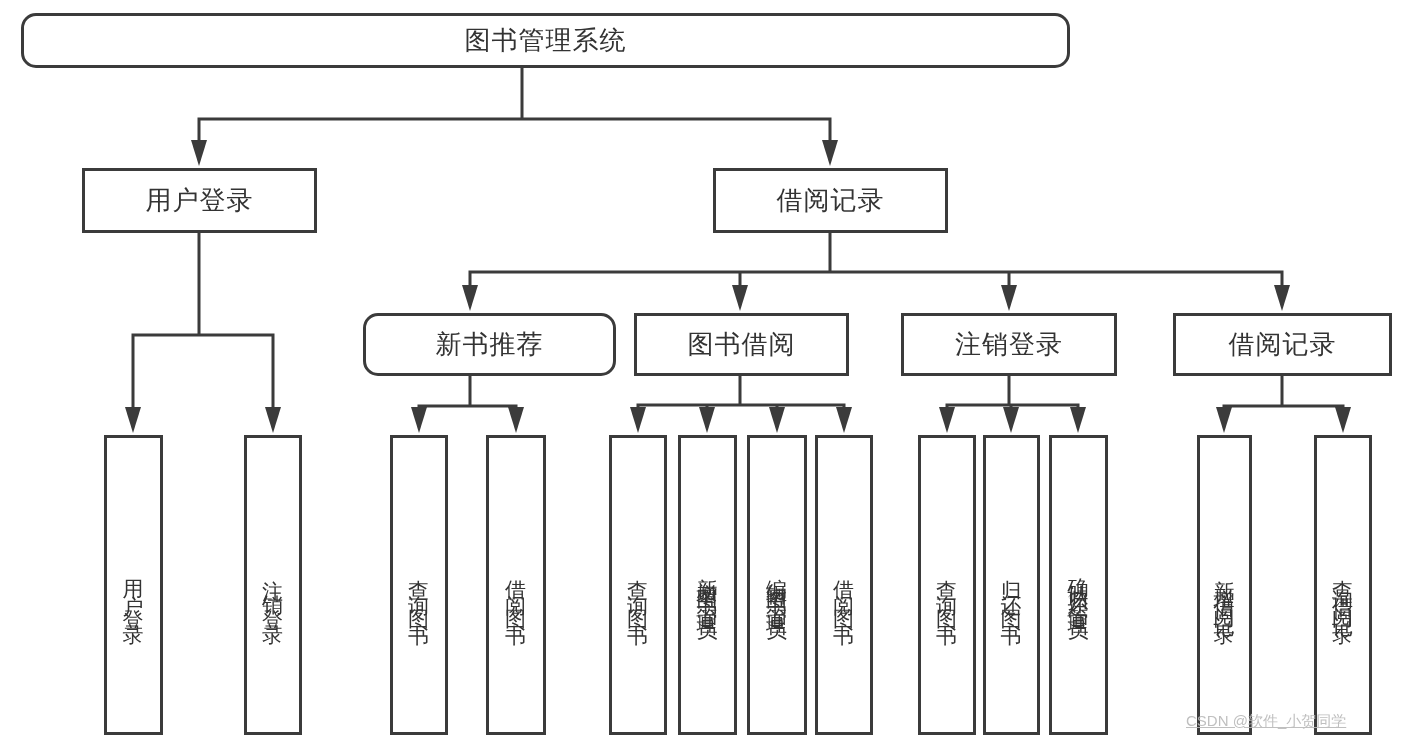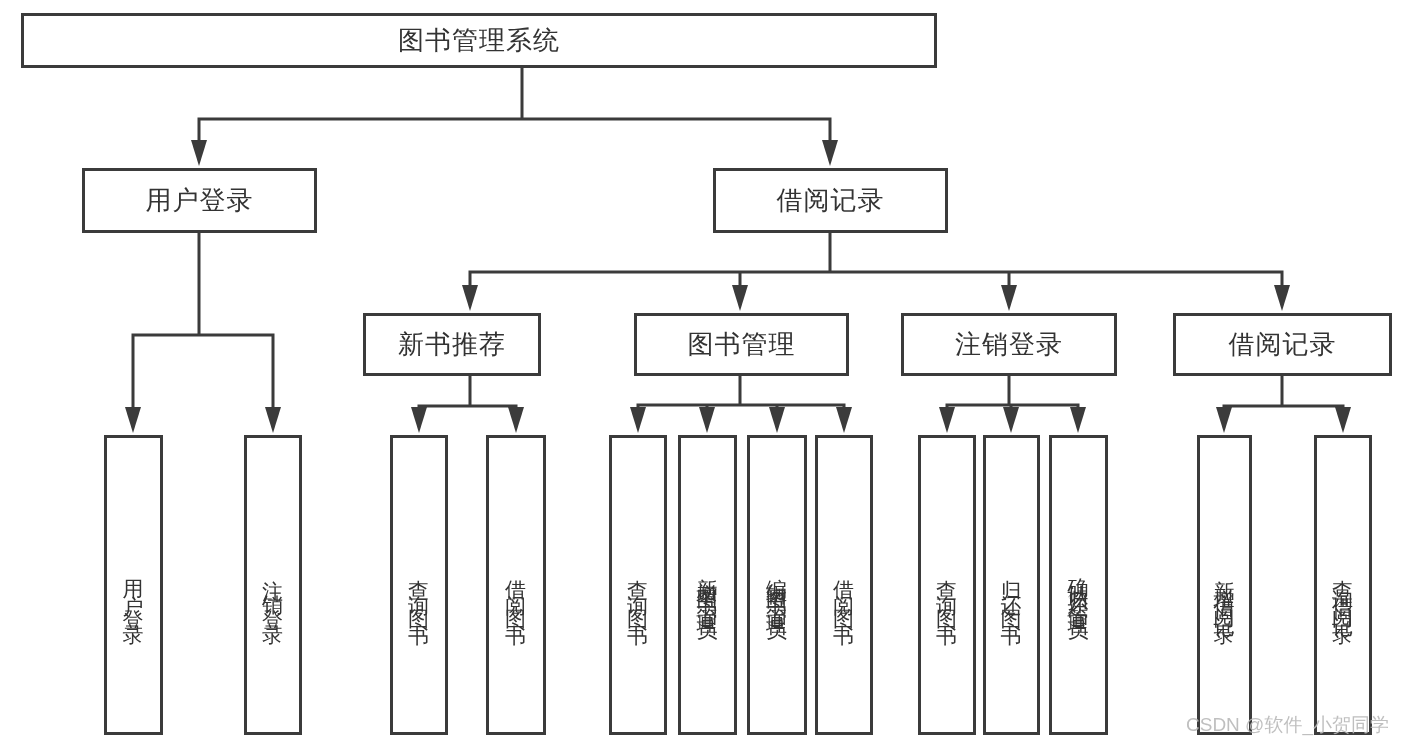--- a/index.html
+++ b/index.html
@@ -43,24 +43,24 @@
     text-orientation: mixed;
     font-size: 21px;
     color: var(--text);
     line-height: 1;
   }
   .ls-wide  { letter-spacing: 15px; padding-top: 15px; }  
   .ls-mid   { letter-spacing: 9px;  padding-top: 9px;  }  
   .ls-tight { letter-spacing: 6px;  padding-top: 6px;  }  
 
   
-  .n-root     { left: 21px;   top: 13px;  width: 916px; height: 55px; }
+  .n-root     { left: 21px;   top: 13px;  width: 1049px; height: 55px; border-radius: 15px; }
   .n-l2user   { left: 82px;   top: 168px; width: 235px;  height: 65px; }
   .n-l2books  { left: 713px;  top: 168px; width: 235px;  height: 65px; }
-  .n-l3new    { left: 363px;  top: 313px; width: 178px;  height: 63px; }
+  .n-l3new    { left: 363px;  top: 313px; width: 253px;  height: 63px; border-radius: 15px; }
   .n-l3borrow { left: 634px;  top: 313px; width: 215px;  height: 63px; }
   .n-l3cur    { left: 901px;  top: 313px; width: 216px;  height: 63px; }
   .n-l3rec    { left: 1173px; top: 313px; width: 219px;  height: 63px; }
   .leaf { top: 435px; height: 300px; }
   .n-a1 { left: 104px;  width: 59px; }
   .n-a2 { left: 244px;  width: 58px; }
   .n-b1 { left: 390px;  width: 58px; }
   .n-b2 { left: 486px;  width: 60px; }
   .n-c1 { left: 609px;  width: 58px; }
   .n-c2 { left: 678px;  width: 59px; }
@@ -68,25 +68,26 @@
   .n-c4 { left: 815px;  width: 58px; }
   .n-d1 { left: 918px;  width: 58px; }
   .n-d2 { left: 983px;  width: 57px; }
   .n-d3 { left: 1049px; width: 59px; }
   .n-e1 { left: 1197px; width: 55px; }
   .n-e2 { left: 1314px; width: 58px; }
 
   .watermark {
     position: absolute;
     left: 1186px; top: 712px;
-    font-size: 19px;
+    font-size: 15px;
     color: var(--watermark);
     white-space: nowrap;
     z-index: 2;
     opacity: 0.9;
+    text-decoration: underline;
   }
 </style>
 </head>
 <body>
 
 <svg class="connectors" viewBox="0 0 1405 747" xmlns="http://www.w3.org/2000/svg">
   <g stroke="currentColor" stroke-width="3" fill="none" stroke-linecap="square">
 
     <path d="M522,68 V119 M199,119 H830 M199,119 V142 M830,119 V142"></path>
 
@@ -133,21 +134,21 @@
   <span class="hlabel">用户登录</span>
 </div>
 <div class="box n-l2books">
   <span class="hlabel">借阅记录</span>
 </div>
 
 <div class="box n-l3new">
   <span class="hlabel">新书推荐</span>
 </div>
 <div class="box n-l3borrow">
-  <span class="hlabel">图书管理</span>
+  <span class="hlabel">图书借阅</span>
 </div>
 <div class="box n-l3cur">
   <span class="hlabel">注销登录</span>
 </div>
 <div class="box n-l3rec">
   <span class="hlabel">借阅记录</span>
 </div>
 
 <div class="box leaf n-a1">
   <span class="vlabel ls-wide">用户登录</span>

